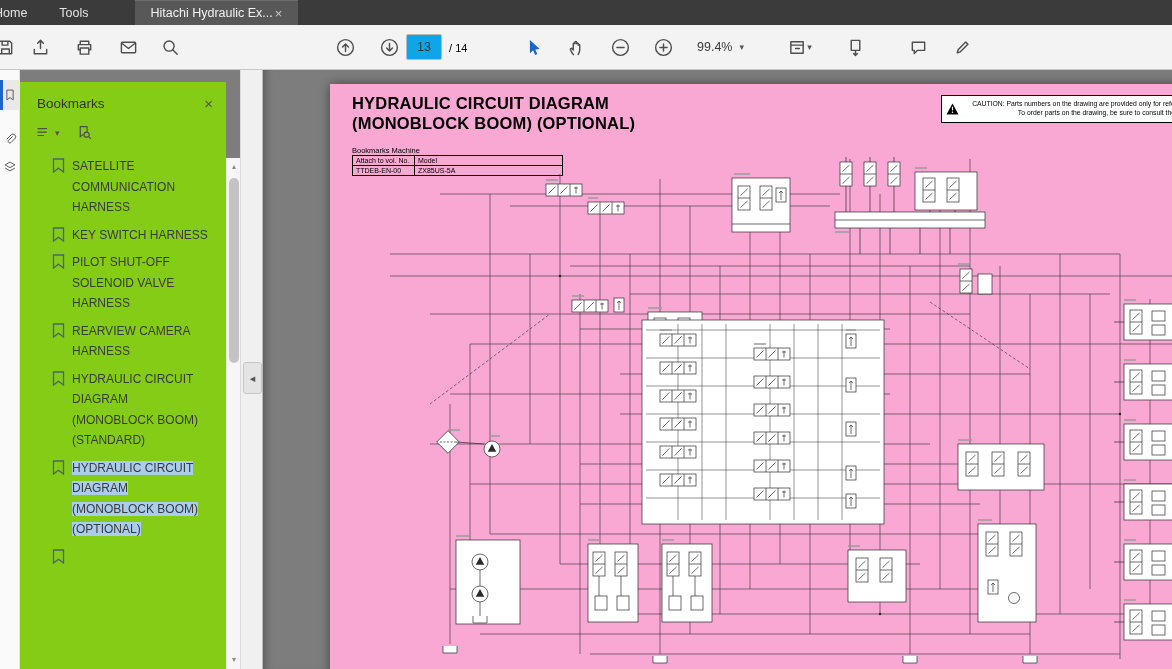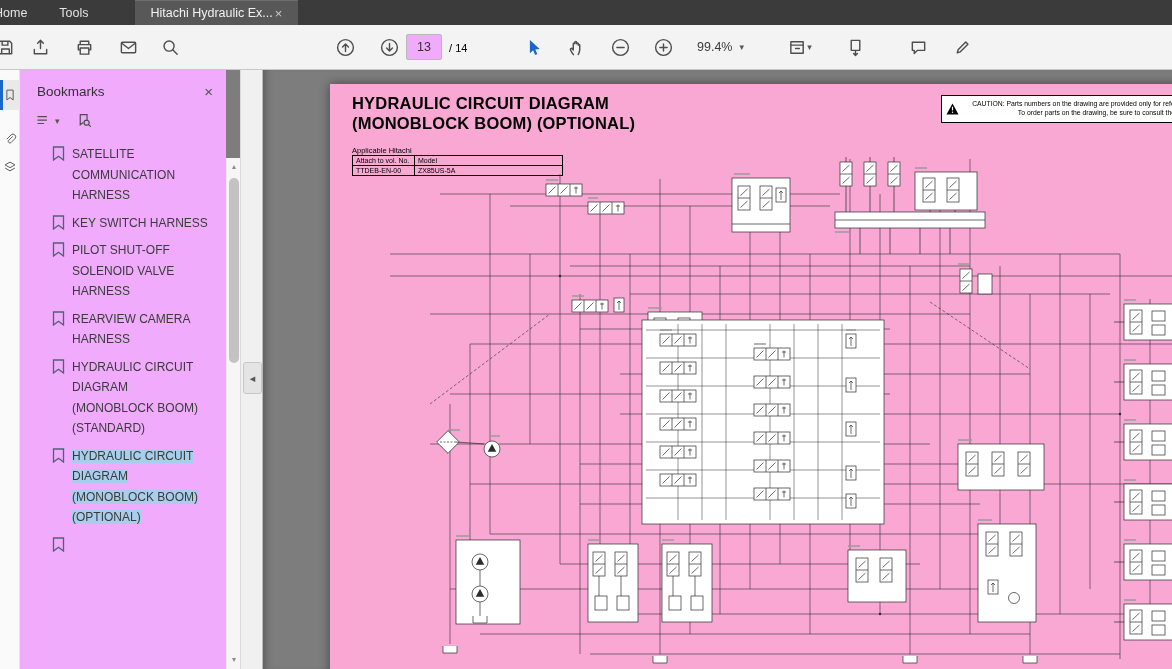--- a/index.html
+++ b/index.html
@@ -11,35 +11,35 @@
   .tab{color:#e3e3e3;font-size:12.5px;display:flex;align-items:center;padding:0 16px;white-space:nowrap;cursor:default}
   .tab-home{margin-left:-22px}
   .doc-tab{background:#585858;margin-left:30px;border-top:1px solid #6e6e6e;color:#f2f2f2;gap:2px;max-width:185px}
   .doc-tab .doc-label{max-width:138px;overflow:hidden;text-overflow:ellipsis}
   .tab-close{color:#c9c9c9;font-size:13px;line-height:1}
 
   
   .toolbar{position:absolute;top:25px;left:0;right:0;height:45px;background:#f3f3f3;border-bottom:1px solid #c7c7c7}
   .tbtn{position:absolute;top:5px;width:34px;height:34px;display:flex;align-items:center;justify-content:center;border-radius:3px;cursor:pointer}
   svg.ic{width:19px;height:19px;stroke:#4e4e4e;fill:none;stroke-width:1.5;stroke-linecap:round;stroke-linejoin:round}
-  .page-box{position:absolute;left:406px;top:9px;width:36px;height:26px;background:#f0abfc;border:1px solid #b9b9b9;border-radius:2px}
+  .page-box{position:absolute;left:406px;top:9px;width:36px;height:26px;background:#0ea5e9;border:1px solid #b9b9b9;border-radius:2px}
   .page-box input{width:100%;height:100%;border:0;background:transparent;text-align:center;font-size:12.5px;color:#333;font-family:"Liberation Sans",sans-serif}
   .page-count{position:absolute;left:449px;top:17px;font-size:11px;color:#000000}
   .zoom-text{position:absolute;left:697px;top:15px;font-size:12.5px;color:#3c3c3c;display:flex;align-items:center;gap:7px;cursor:pointer}
   .caret{font-size:9px;color:#555}
 
   
   .main{position:absolute;top:70px;left:0;right:0;bottom:0}
   .rail{position:absolute;left:0;top:0;width:20px;bottom:0;background:#fafafa;border-right:1px solid #e2e2e2}
   .rail-item{position:absolute;left:0;width:20px;height:30px;display:flex;align-items:center;justify-content:center}
   .rail-item svg{width:14px;height:14px;stroke:#5a5a5a;fill:none;stroke-width:1.4}
   .rail-item.active{background:#e9e9e9}
   .rail-item.active::before{content:"";position:absolute;left:0;top:0;bottom:0;width:3px;background:#1b66c9}
 
-  .panel{position:absolute;left:20px;top:0;width:206px;bottom:0;background:#f0abfc;overflow:hidden}
+  .panel{position:absolute;left:20px;top:12px;width:206px;bottom:0;background:#84cc16;overflow:hidden}
   .panel-header{display:flex;justify-content:space-between;align-items:center;padding:13px 13px 6px 17px}
   .panel-title{font-size:13.5px;color:#333}
   .panel-close{color:#555;font-size:15px;cursor:pointer}
   .panel-tools{display:flex;align-items:center;gap:16px;padding:6px 0 6px 15px}
   .ptool{display:flex;align-items:center;gap:3px;cursor:pointer}
   .ptool svg{width:17px;height:17px;stroke:#4e4e4e;fill:none;stroke-width:1.4;stroke-linecap:round}
   .bm-list{margin-top:8px}
   .bm{position:relative;padding:1px 14px 6px 52px;cursor:pointer}
   .bm .bmicon{position:absolute;left:32px;top:3px}
   .bm .bmicon svg{width:13px;height:15px;stroke:#4d6273;fill:none;stroke-width:1.3}
@@ -292,21 +292,21 @@
             <path d="M6.5 .5L12.5 11.5H.5Z" fill="#000"></path>
             <rect x="5.9" y="3.6" width="1.2" height="3.8" fill="#fff"></rect>
             <rect x="5.9" y="8.6" width="1.2" height="1.3" fill="#fff"></rect>
           </svg>
           <div class="txt">
             <div>CAUTION: Parts numbers on the drawing are provided only for reference purpose.</div>
             <div>To order parts on the drawing, be sure to consult the Parts Catalog.</div>
           </div>
         </div>
 
-        <div class="appmach">Applicable Hitachi</div>
+        <div class="appmach">Bookmarks Machine</div>
         <table class="mach">
           <tbody>
               <tr>
             <td class="c1">Attach to vol. No.</td>
             <td class="c2">Model</td>
           </tr>
           <tr>
             <td class="c1">TTDEB-EN-00</td>
             <td class="c2">ZX85US-5A</td>
           </tr>

